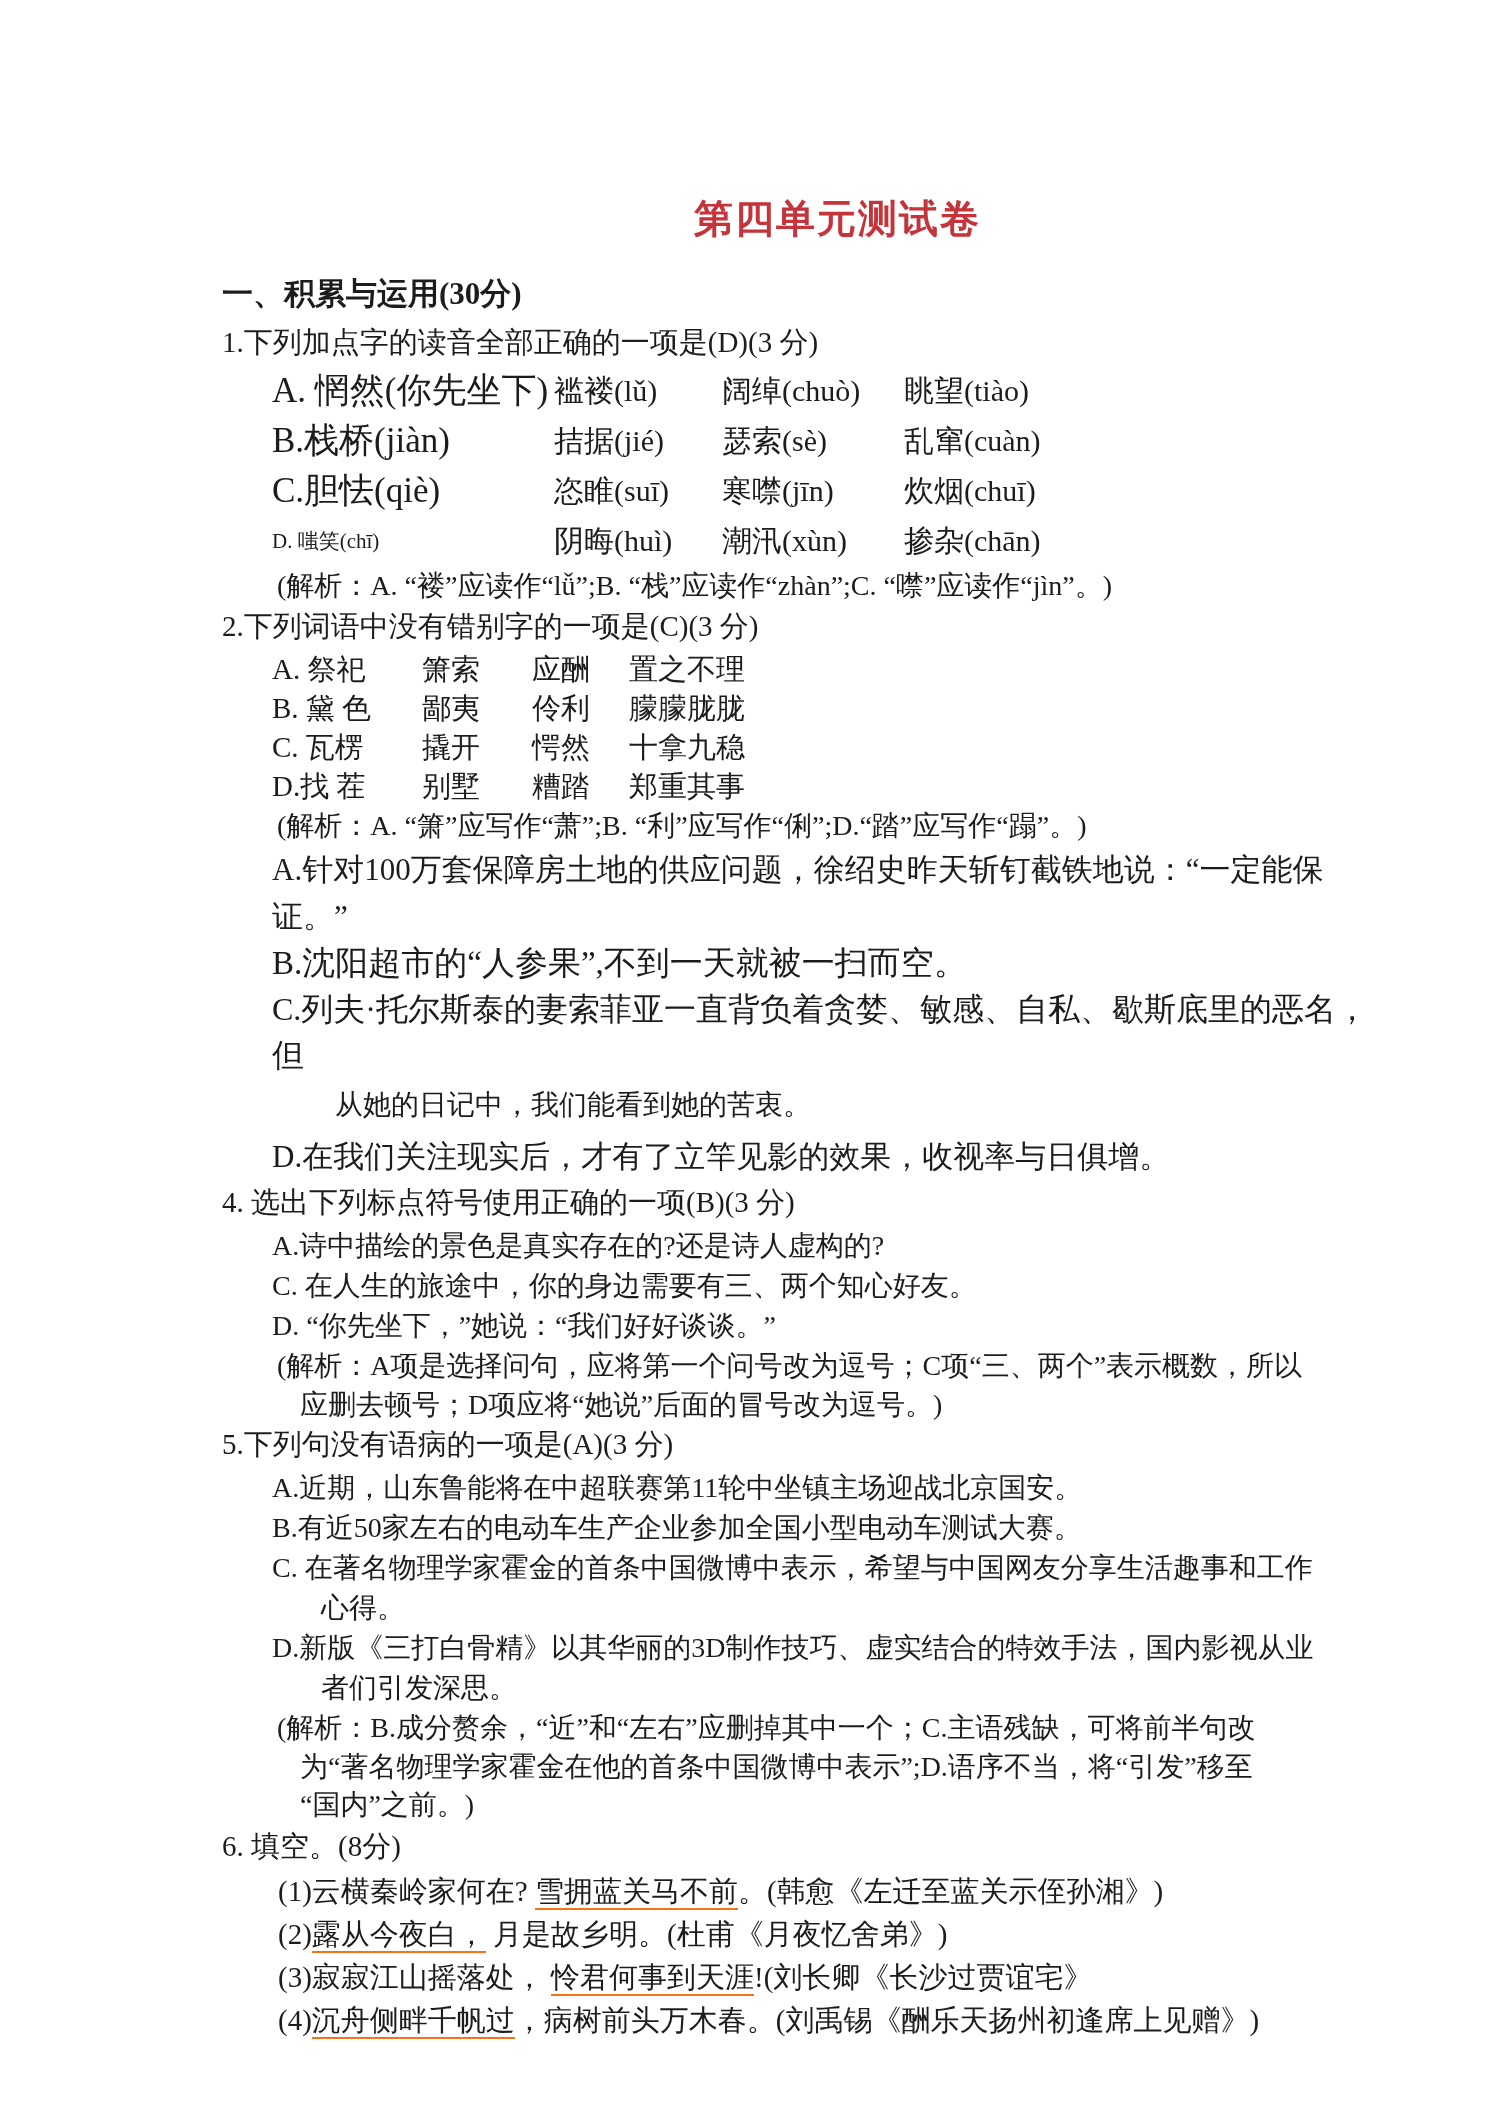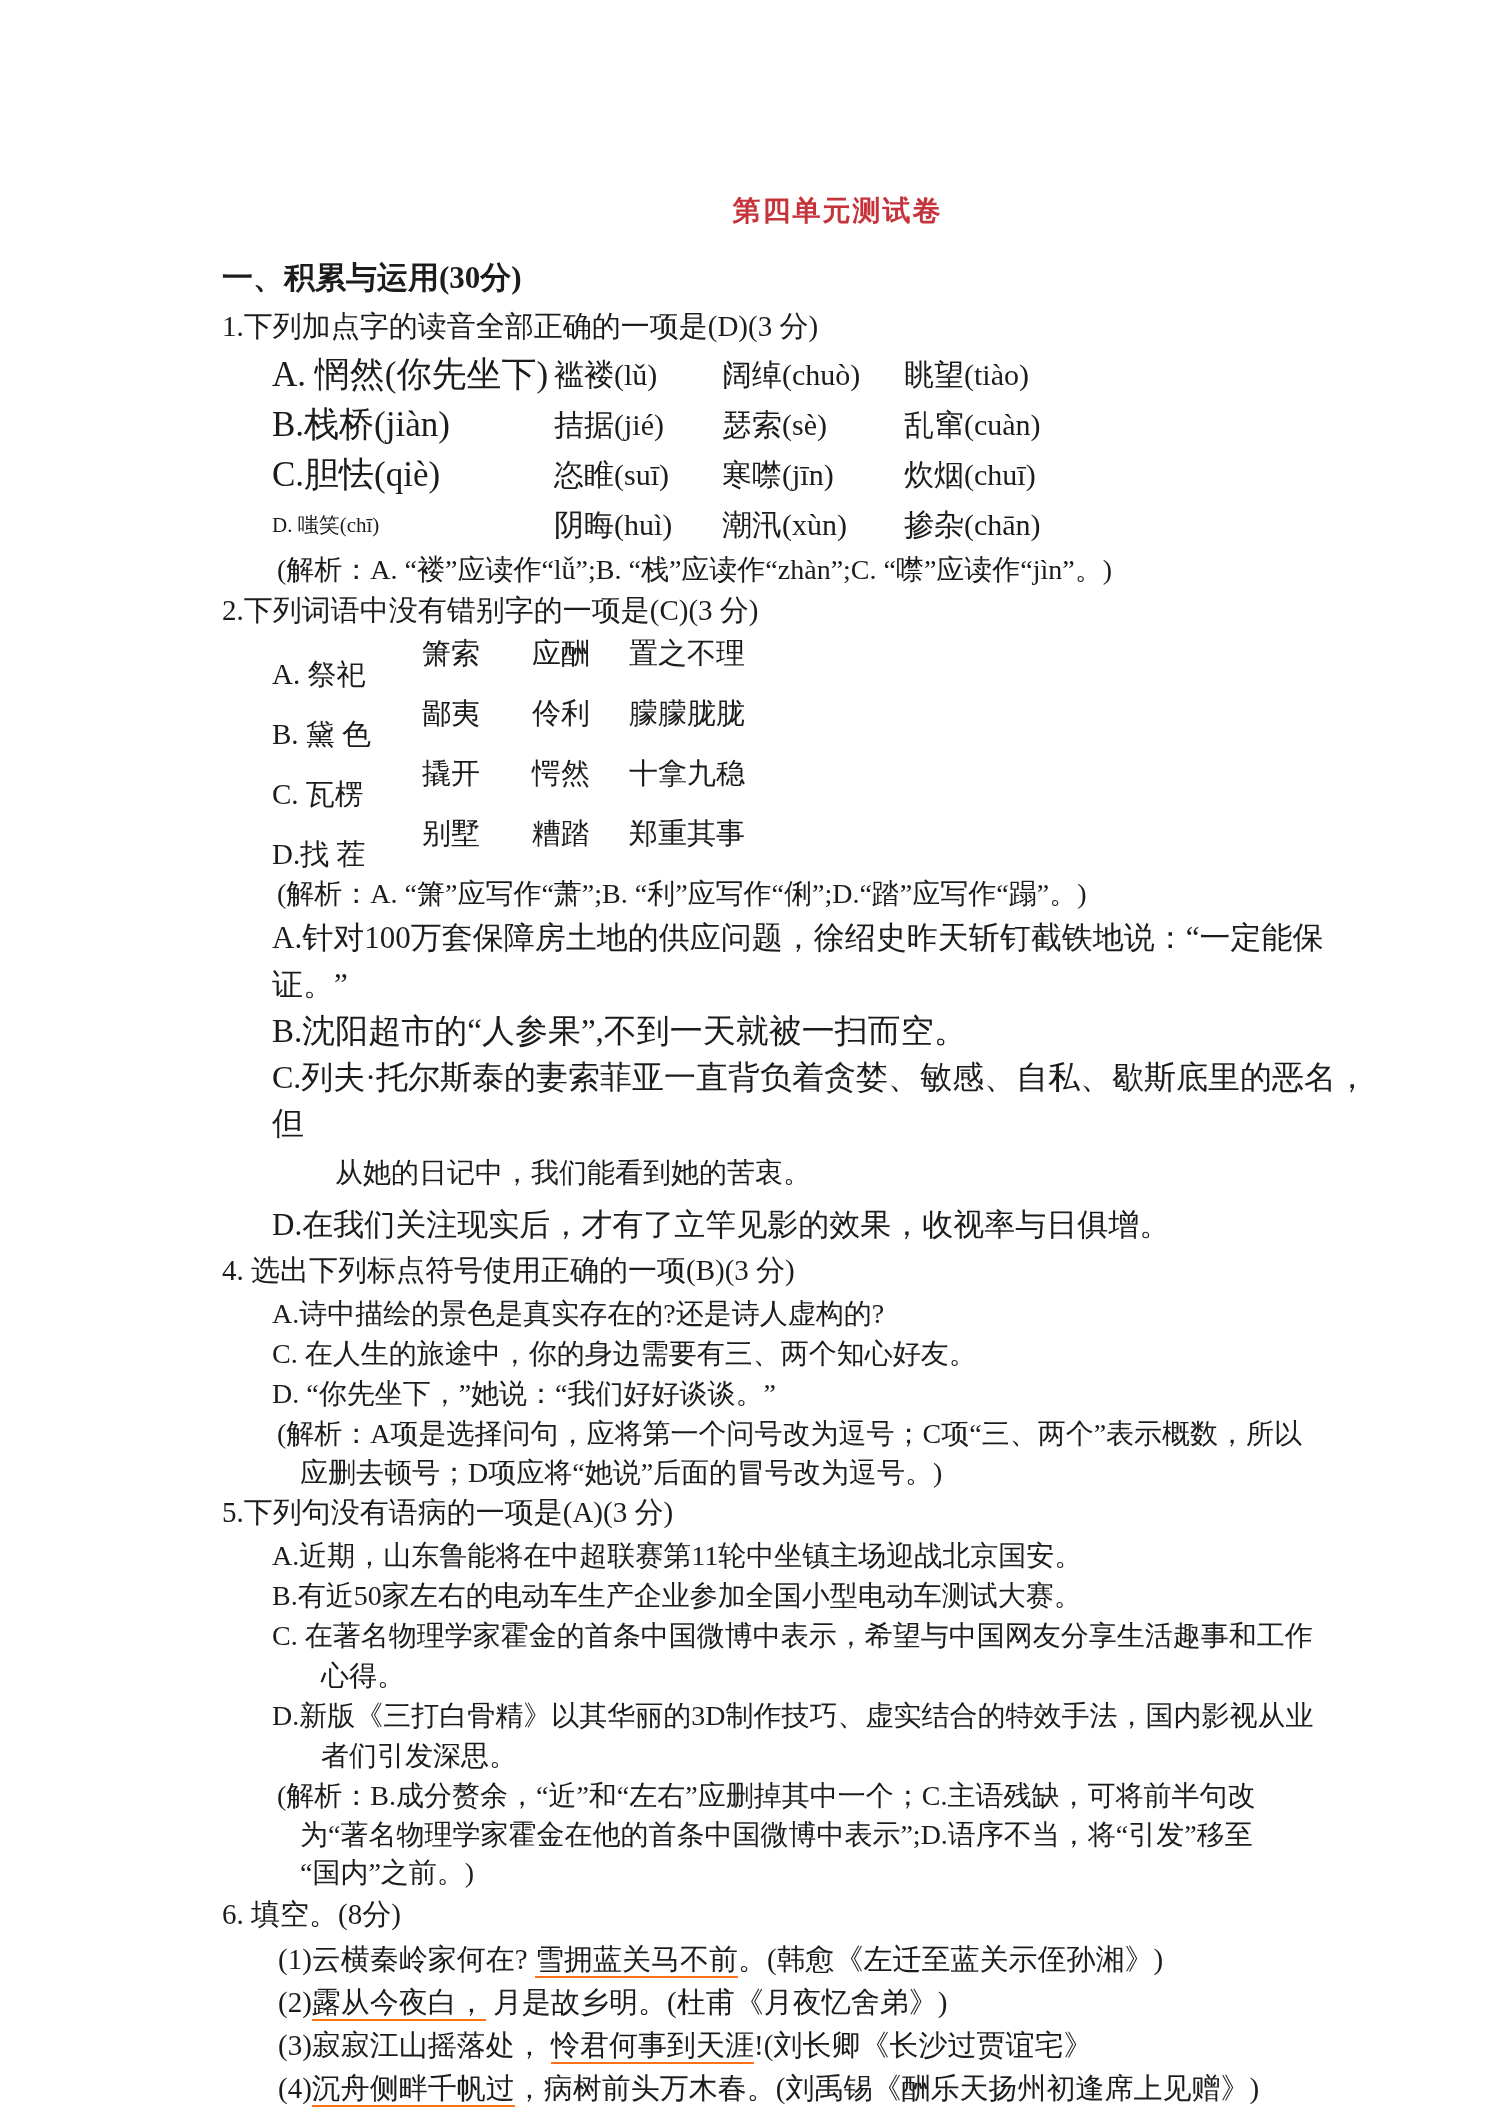--- a/index.html
+++ b/index.html
@@ -6,37 +6,37 @@
   .page{
     position:relative;
     width:1493px;height:2112px;
     background:#ffffff;
     overflow:hidden;
     font-family:"Liberation Serif","DejaVu Serif",serif;
     color:#1c1c1c;
   }
   .content{padding:192px 110px 0 222px;}
   .title{
-    font-size:28px;font-weight:bold;color:#c5333b;
+    font-size:39px;font-weight:bold;color:#c5333b;
     text-align:center;text-indent:70px;
     margin-bottom:26px;letter-spacing:2px;
   }
   .sec-heading{font-size:31px;font-weight:bold;line-height:44px;margin-bottom:6px;}
   .stem{font-size:29px;line-height:40px;margin-bottom:4px;}
 
   
   .q1-row{display:flex;margin-left:50px;line-height:50px;font-size:30px;}
   .q1-row .c1{width:282px;font-size:35px;}
   .q1-row .c2{width:168px;}
   .q1-row .c3{width:182px;}
   .q1-row.row-d .c1{font-size:21px;}
 
   
   .q2-row{display:flex;margin-left:50px;line-height:39px;font-size:29px;}
-  .q2-row .c1{width:150px;margin-top:21px;}
+  .q2-row .c1{width:150px;}
   .q2-row .c2{width:110px;}
   .q2-row .c3{width:97px;}
 
   .analysis{margin-left:55px;font-size:28px;line-height:40px;}
   .analysis-cont{margin-left:78px;font-size:28px;line-height:38px;}
 
   .opt{margin-left:50px;}
   .q3-a{font-size:31px;line-height:47px;}
   .q3-b{font-size:33px;line-height:46px;}
   .q3-c{font-size:32px;line-height:46px;}

